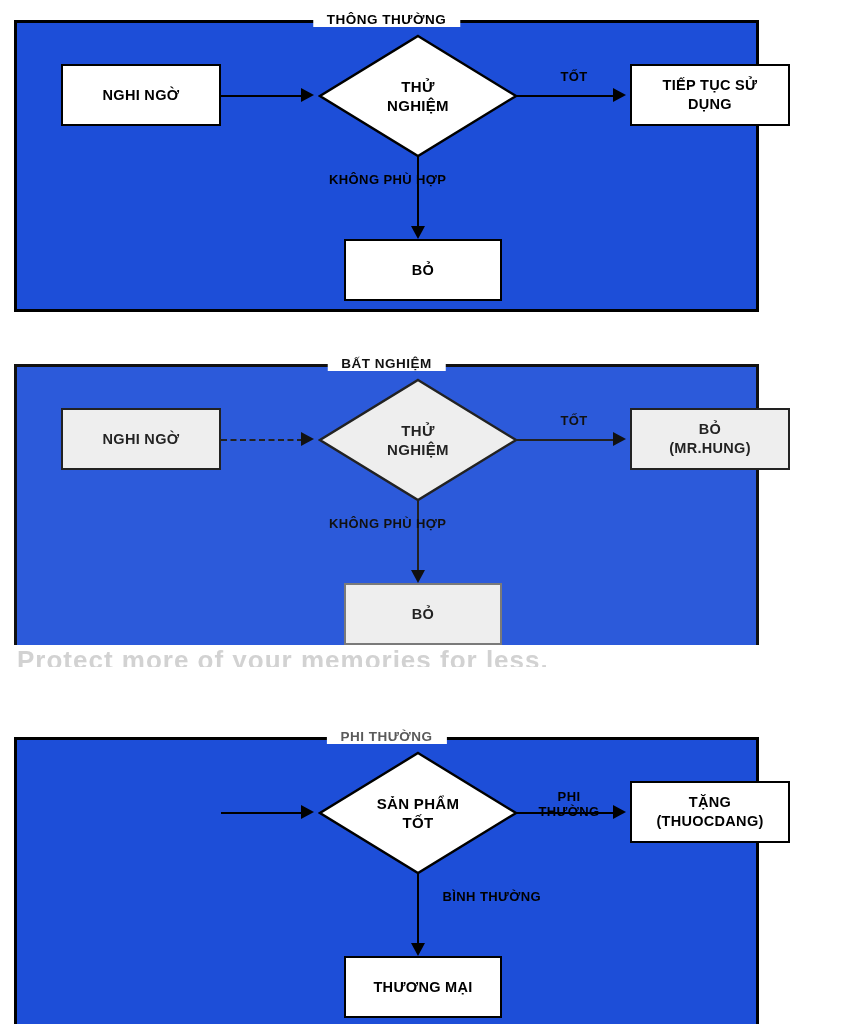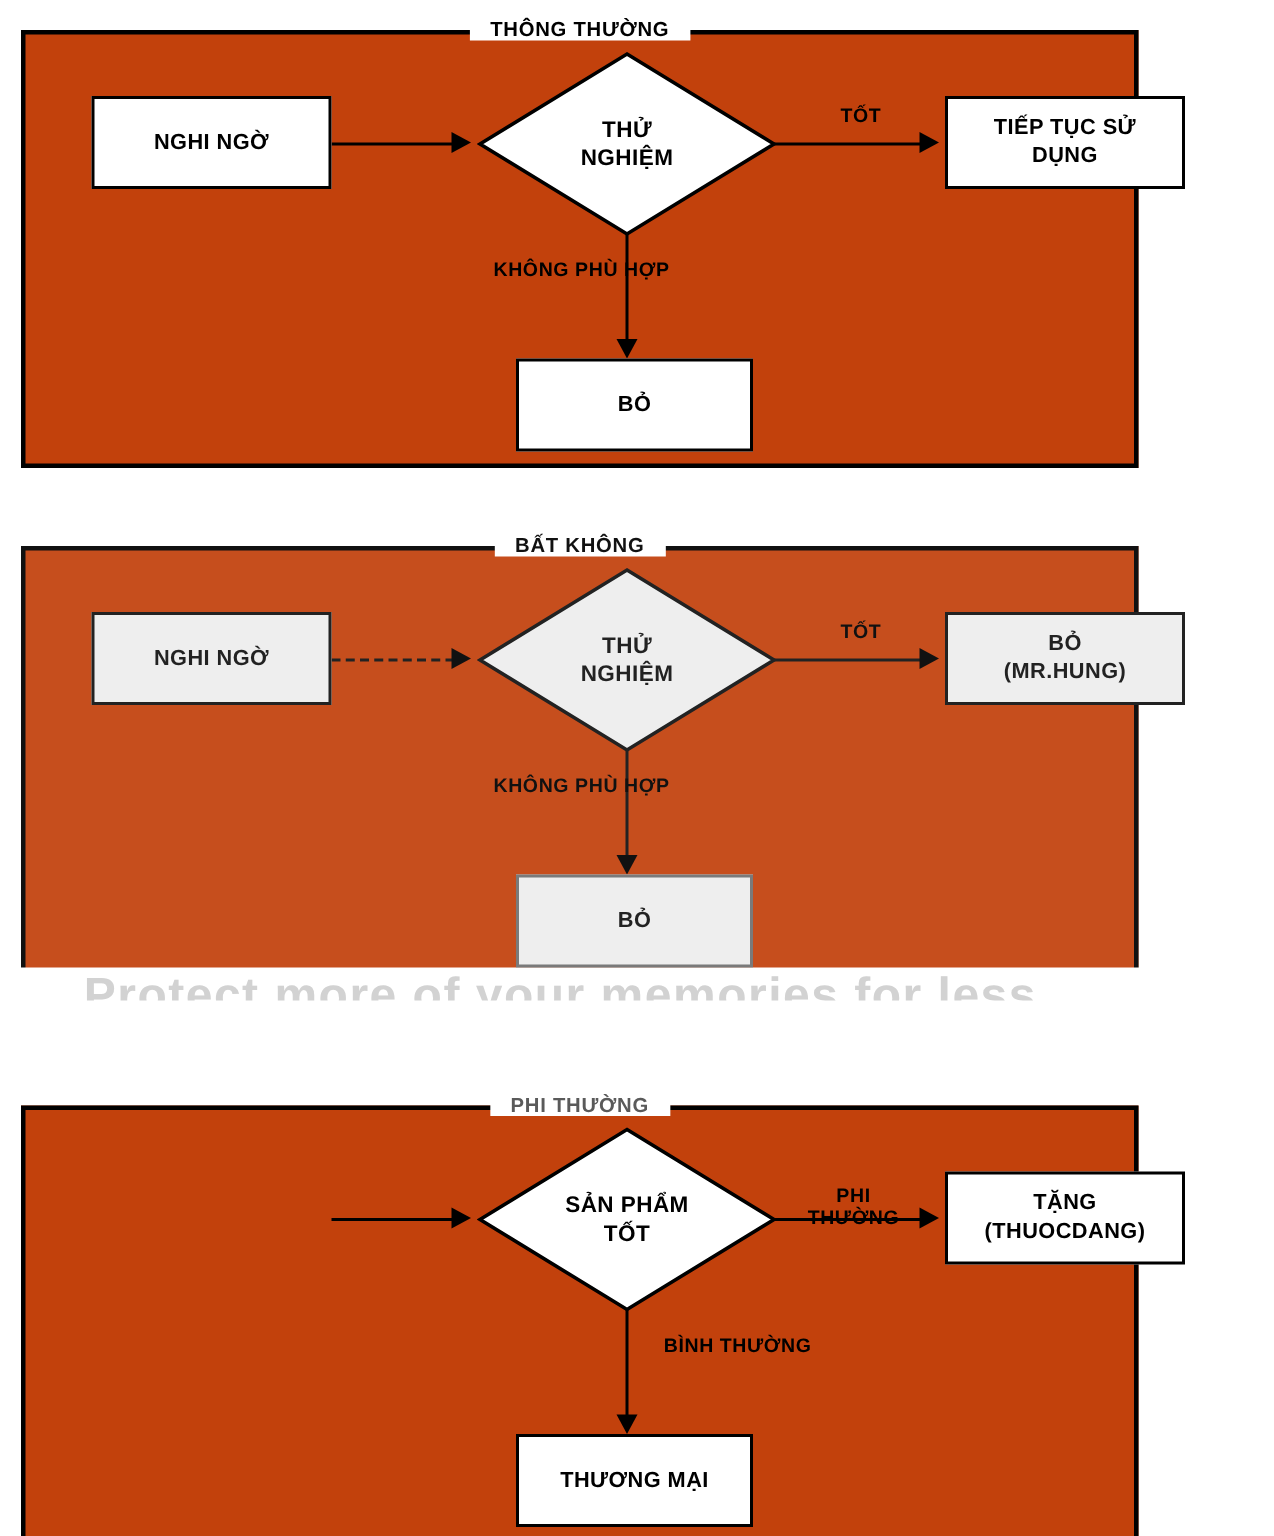--- a/index.html
+++ b/index.html
@@ -9,21 +9,21 @@
     color:#000;
   }
 
   
   .panel{
     position:absolute;
     left:14px;
     width:745px;
     box-sizing:border-box;
     border:3px solid #000;
-    background:#c2410c;
+    background:#1d4ed8;
   }
   #panel-1{top:20px;height:292px;}
   #panel-2{top:364px;height:292px;}
   #panel-3{top:713px;height:292px;margin-top:24px;}
 
   
   .panel-title{
     position:absolute;
     top:-11px;
     left:50%;
@@ -100,22 +100,22 @@
     background:transparent;
   }
 
   
   #panel-2{opacity:.93;}
   #panel-2 .node,#panel-2 .diamond,#panel-2 .hline,#panel-2 .vline{filter:contrast(.86);}
   .watermark{
     position:absolute;
     left:0;right:16px;
     bottom:-14px;
-    text-align:center;
-    font-size:32px;
+    text-align:left;
+    font-size:26px;
     font-weight:bold;
     color:#cfcfcf;
     letter-spacing:1px;
     white-space:nowrap;
     overflow:hidden;
     height:22px;
     z-index:1;
     pointer-events:none;
   }
   .wmband{
@@ -162,21 +162,21 @@
   <div class="arrow-d" style="left:394px;top:203px;"></div>
   <div class="edge-label" style="left:312px;top:150px;width:180px;text-align:left;">KHÔNG PHÙ HỢP</div>
 
   <div class="node" style="left:327px;top:216px;width:158px;height:62px;">
     <span>BỎ</span>
   </div>
 </div>
 
 <div class="panel" id="panel-2">
 
-  <div class="panel-title">BẤT KHÔNG</div>
+  <div class="panel-title">BẤT NGHIỆM</div>
 
   <div class="node" style="left:44px;top:41px;width:160px;height:62px;">
     <span>NGHI NGỜ</span>
   </div>
 
   <div class="hline dashed" style="left:204px;top:72px;width:82px;"></div>
   <div class="arrow-r" style="left:284px;top:65px;"></div>
 
   <div class="diamond" style="left:301px;top:11px;">
     <svg class="dshape" viewBox="0 0 200 124" preserveAspectRatio="none">

